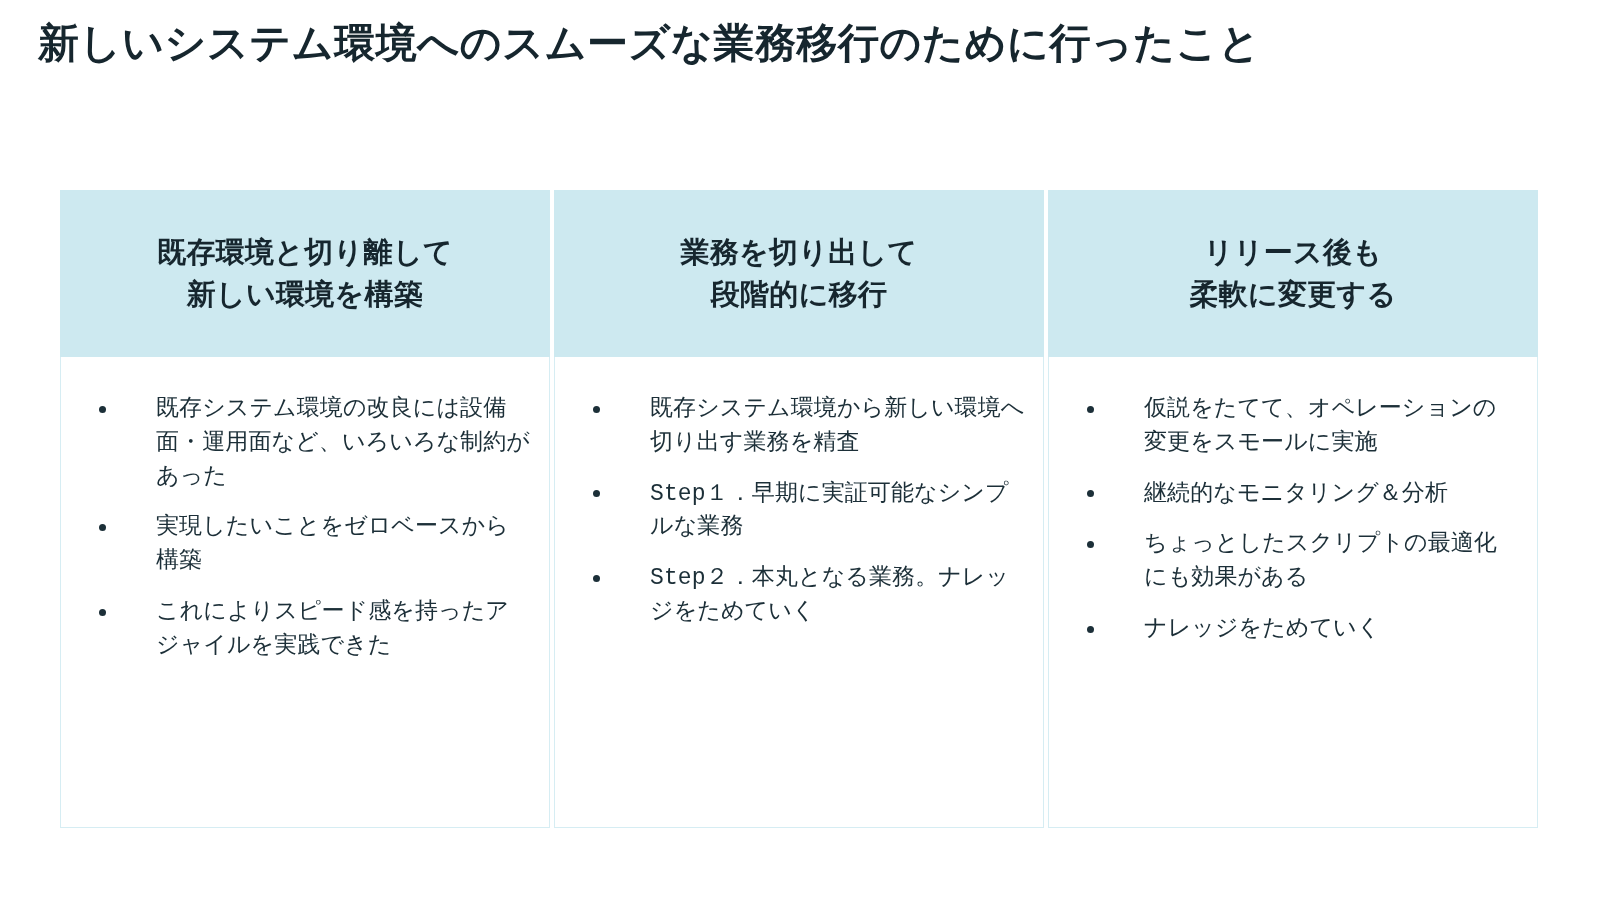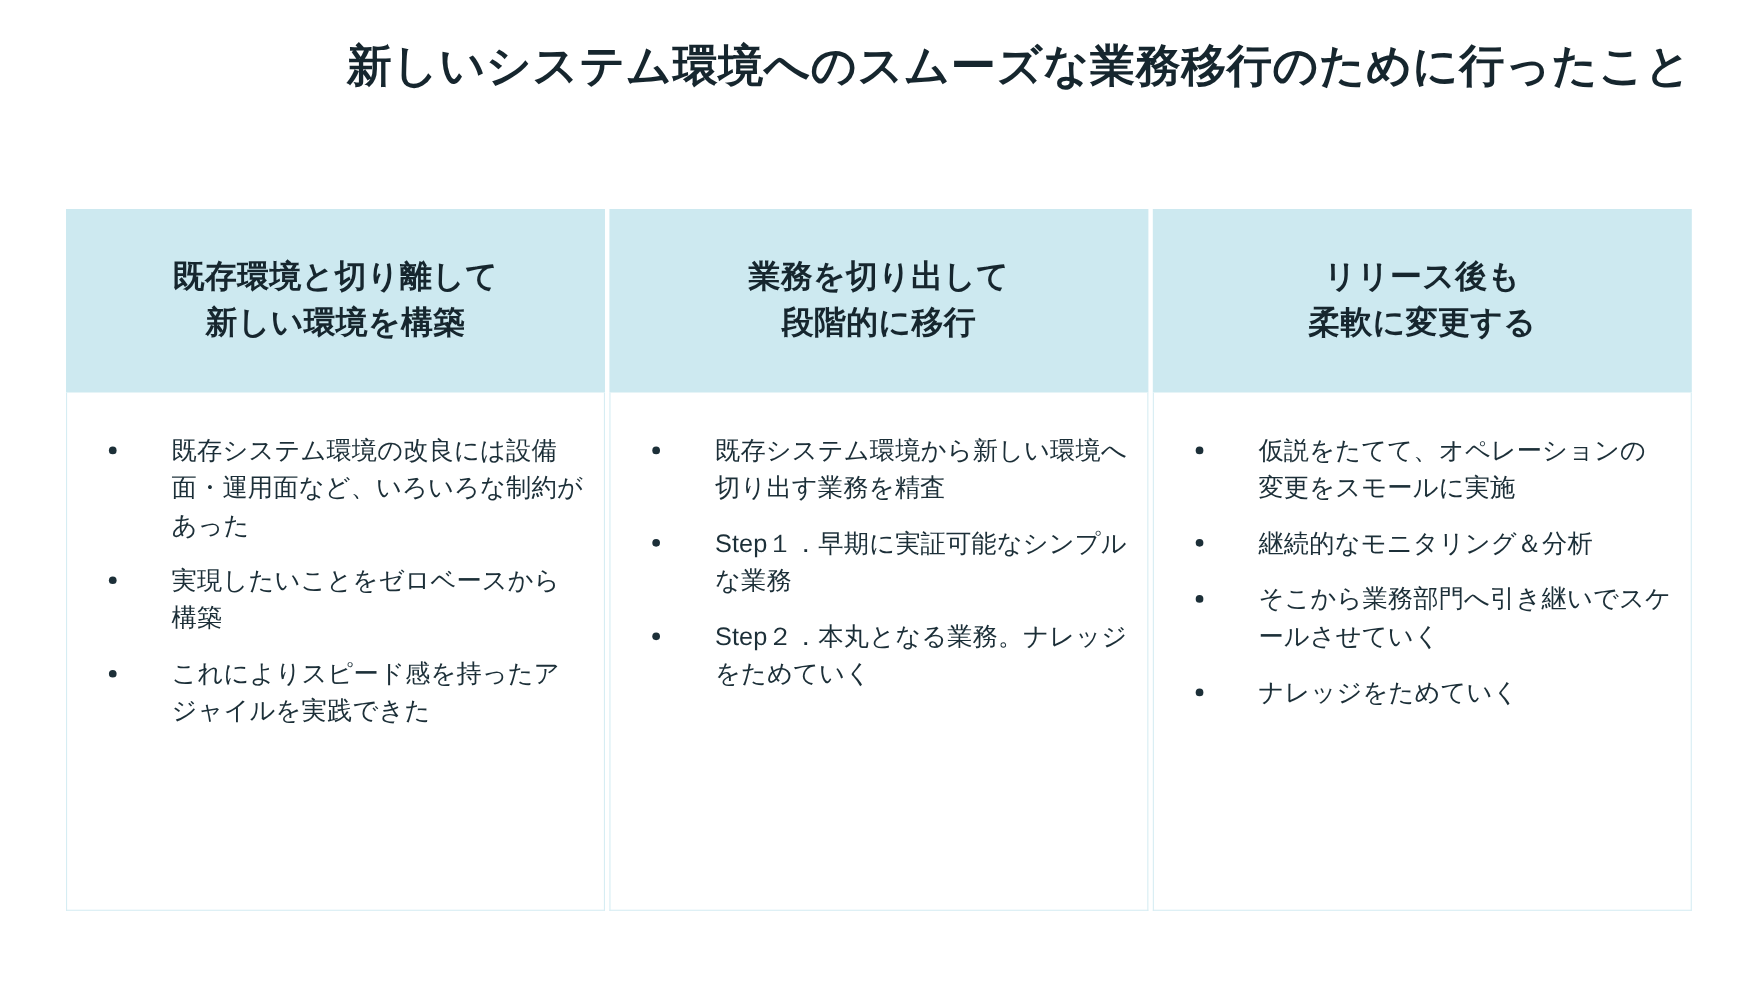--- a/index.html
+++ b/index.html
@@ -17,29 +17,28 @@
   .slide {
     position: relative;
     width: 1600px;
     height: 900px;
     background: #ffffff;
   }
 
   .slide-title {
     position: absolute;
     left: 38px;
-    top: 36px;
+    top: 19px;
     width: 1500px;
     font-size: 41px;
     font-weight: bold;
     letter-spacing: 0.5px;
     color: #16262e;
     line-height: 1.2;
     white-space: nowrap;
-    text-align: right;
   }
 
   .cards {
     position: absolute;
     left: 60px;
     top: 190px;
     width: 1478px;
     height: 638px;
     display: flex;
     justify-content: space-between;
@@ -73,20 +72,21 @@
     letter-spacing: 0.3px;
   }
 
   .card-body {
     flex: 1;
     background: #ffffff;
     border: 1.6px solid #d6edf3;
     border-top: none;
     box-sizing: border-box;
     padding: 36px 18px 18px 18px;
+    font-family: Liberation Mono, monospace;
   }
 
   .bullet-list {
     list-style: none;
     margin: 0;
     padding: 0;
   }
 
   .bullet-item {
     position: relative;
@@ -181,21 +181,21 @@
           <li class="bullet-item">
             <span class="bullet-dot"></span>
             <span class="bullet-text">仮説をたてて、オペレーションの変更をスモールに実施</span>
           </li>
           <li class="bullet-item">
             <span class="bullet-dot"></span>
             <span class="bullet-text">継続的なモニタリング＆分析</span>
           </li>
           <li class="bullet-item">
             <span class="bullet-dot"></span>
-            <span class="bullet-text">そこから業務部門へ引き継いでスケールさせていく</span>
+            <span class="bullet-text">ちょっとしたスクリプトの最適化にも効果がある</span>
           </li>
           <li class="bullet-item">
             <span class="bullet-dot"></span>
             <span class="bullet-text">ナレッジをためていく</span>
           </li>
         </ul>
       </div>
     </div>
 
   </div>

